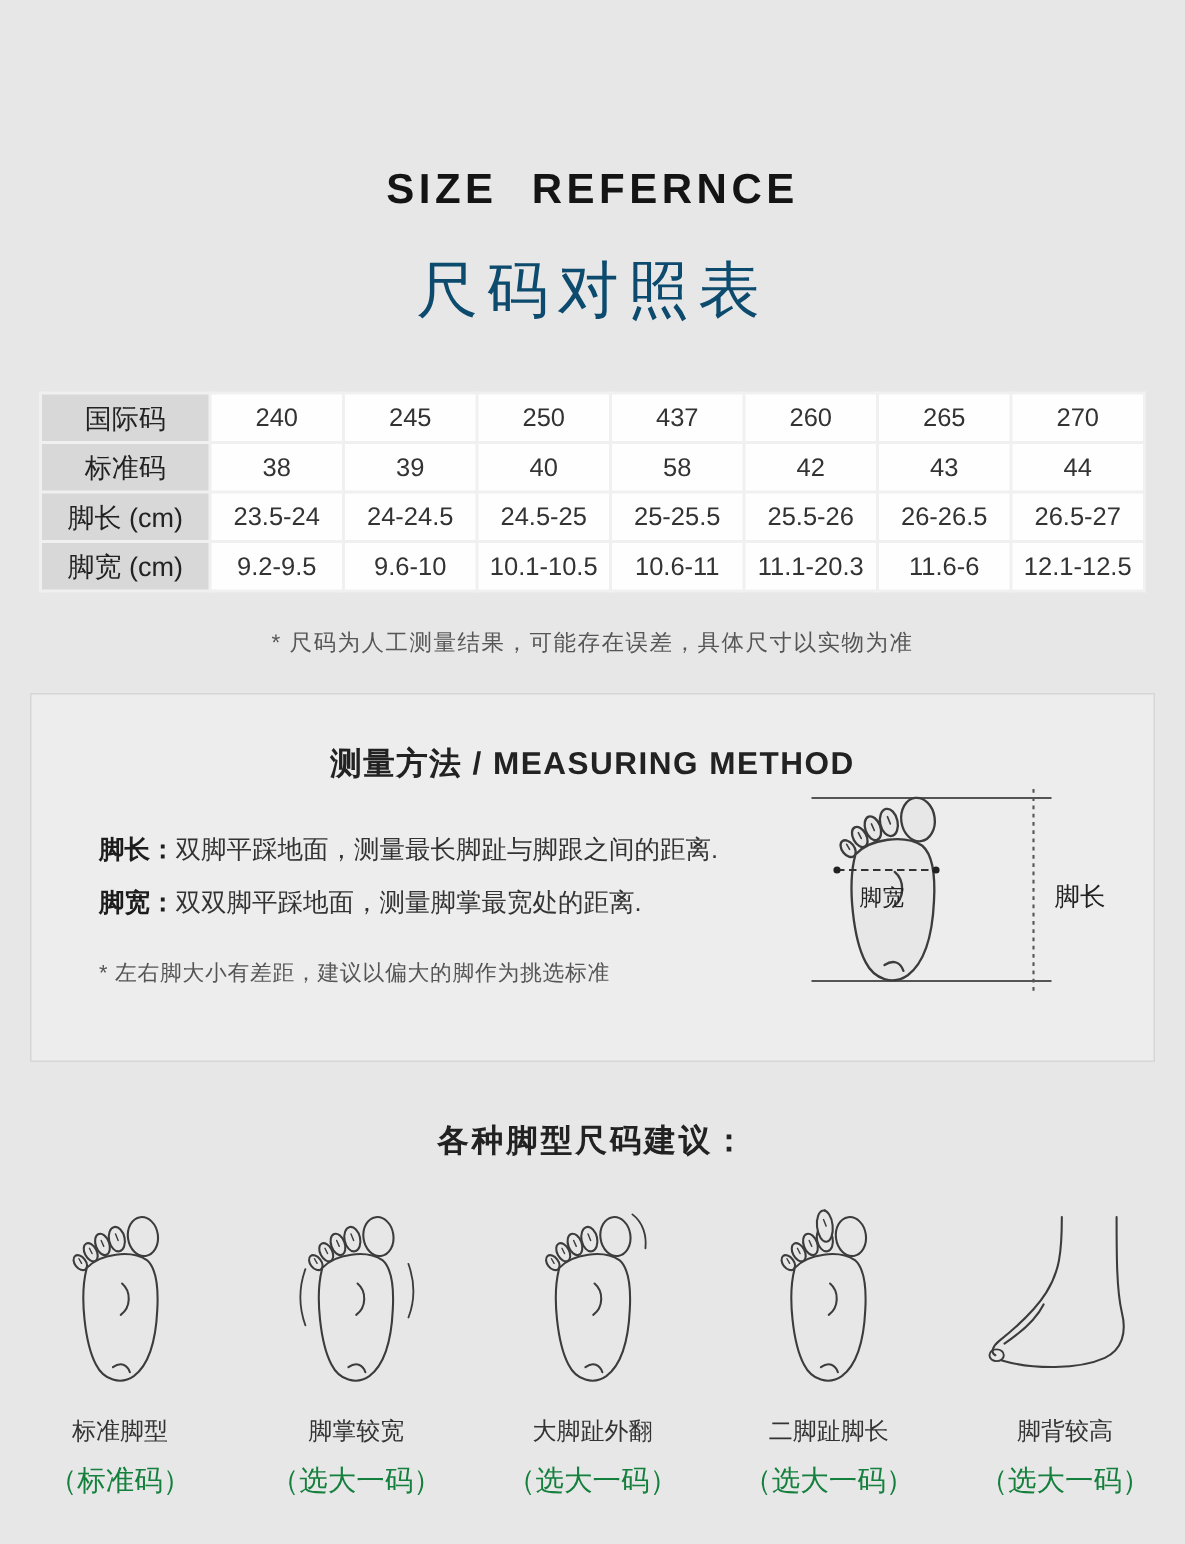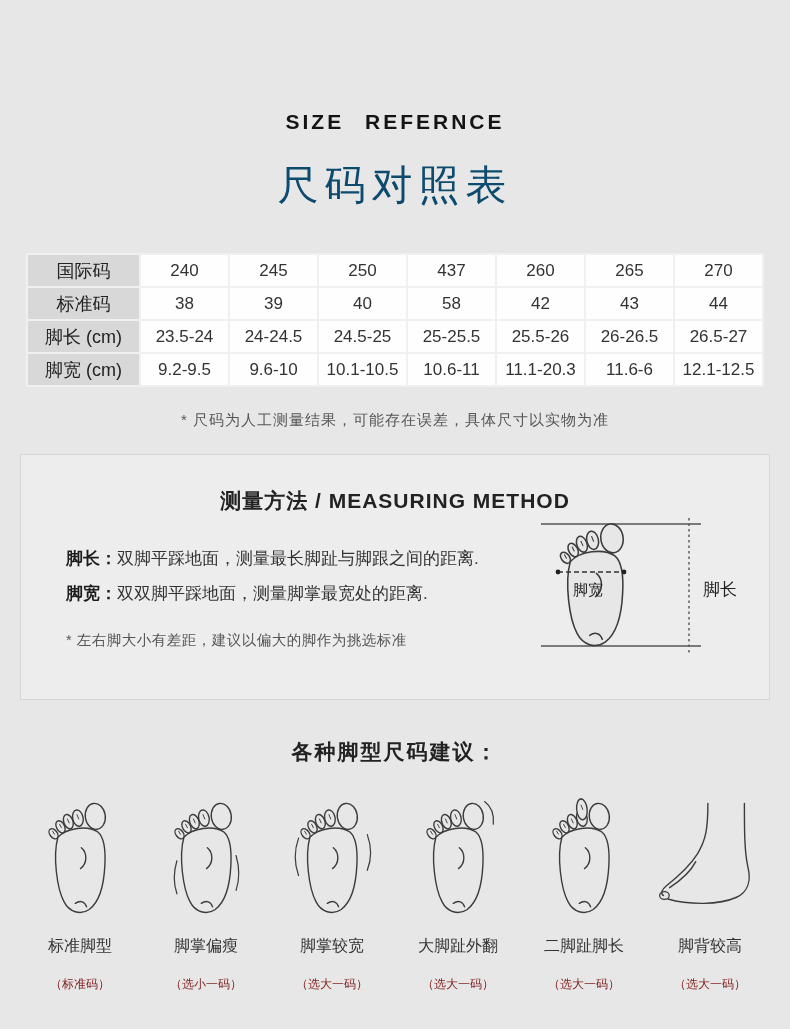--- a/index.html
+++ b/index.html
@@ -1,19 +1,19 @@
 <!DOCTYPE html>
 <html><head>
 <meta charset="utf-8">
 <style>
   * { margin:0; padding:0; box-sizing:border-box; }
   html,body { width:790px; background:#e7e7e7; font-family:"Liberation Sans","DejaVu Sans",sans-serif; color:#333; }
   body { height:1029px; overflow:hidden; }
 
-  .title-en { padding-top:110px; text-align:center; font-size:21px; font-weight:bold;
+  .title-en { padding-top:110px; text-align:center; font-size:28px; font-weight:bold;
               letter-spacing:3px; word-spacing:12px; color:#141414; }
   .title-zh { margin-top:24px; text-align:center; font-size:41px; letter-spacing:6px; color:#0c4a6e; }
 
   table.size-table { margin:40px auto 0; border-collapse:collapse; }
   table.size-table td { border:2px solid #f0f0f0; height:33px; width:89px;
                         text-align:center; vertical-align:middle;
                         font-size:17px; color:#333; background:#fefefe; }
   table.size-table td.rh { background:#d8d8d8; font-weight:normal; width:113px; font-size:18px; color:#222; }
 
   .table-note { margin-top:24px; text-align:center; font-size:15px; color:#565656; letter-spacing:1px; }
@@ -26,21 +26,21 @@
   .measure-lines .term { font-weight:bold; color:#1d1d1d; }
   .measure-note { margin:20px 0 0 45px; font-size:14.5px; color:#555; letter-spacing:0.5px; }
   .measure-diagram { position:absolute; top:60px; right:22px; }
 
   .foot-types-title { margin-top:38px; text-align:center; font-size:21px; font-weight:bold;
                       color:#222; letter-spacing:2px; }
   .foot-row { display:flex; justify-content:space-between; padding:0 20px; margin-top:30px; }
   .foot-item { width:120px; text-align:center; }
   .foot-item .icon-wrap { height:124px; display:flex; align-items:flex-end; justify-content:center; }
   .foot-name { margin-top:16px; font-size:16px; color:#333; }
-  .foot-advice { margin-top:19px; font-size:12px; color:#7f1d1d; }
+  .foot-advice { margin-top:9px; font-size:19px; color:#15803d; }
 
   svg text { font-family:"Liberation Sans","DejaVu Sans",sans-serif; }
 </style>
 </head>
 <body>
 
 <svg width="0" height="0" style="position:absolute" aria-hidden="true">
   <defs>
     <g id="footTop" fill="#e7e7e7" stroke="#3c3c3c" stroke-width="1.6" stroke-linecap="round">
       <ellipse cx="67" cy="21" rx="11.5" ry="15" transform="rotate(-8 67 21)"></ellipse>
@@ -140,33 +140,20 @@
   <div class="foot-item">
     <div class="icon-wrap">
         <svg width="87" height="122" viewBox="0 0 100 140">
       <use href="#footTop"></use>
     </svg>
       </div>
     <div class="foot-name">标准脚型</div>
     <div class="foot-advice">（标准码）</div>
   </div>
 
-  <div class="foot-item">
-    <div class="icon-wrap">
-        <svg width="87" height="122" viewBox="0 0 100 140">
-      <use href="#footTop"></use>
-      <g fill="none" stroke="#3c3c3c" stroke-width="1.4" stroke-linecap="round">
-        <path d="M16,72 C12,85 12,98 16,110"></path>
-        <path d="M84,66 C88,80 88,94 84,106"></path>
-      </g>
-    </svg>
-      </div>
-    <div class="foot-name">脚掌偏瘦</div>
-    <div class="foot-advice">（选小一码）</div>
-  </div>
 
   <div class="foot-item">
     <div class="icon-wrap">
         <svg width="87" height="122" viewBox="0 0 100 140">
       <use href="#footTop"></use>
       <g fill="none" stroke="#3c3c3c" stroke-width="1.4" stroke-linecap="round">
         <path d="M11,46 C6,60 6,75 11,89"></path>
         <path d="M90,42 C95,56 95,70 90,83"></path>
       </g>
     </svg>

